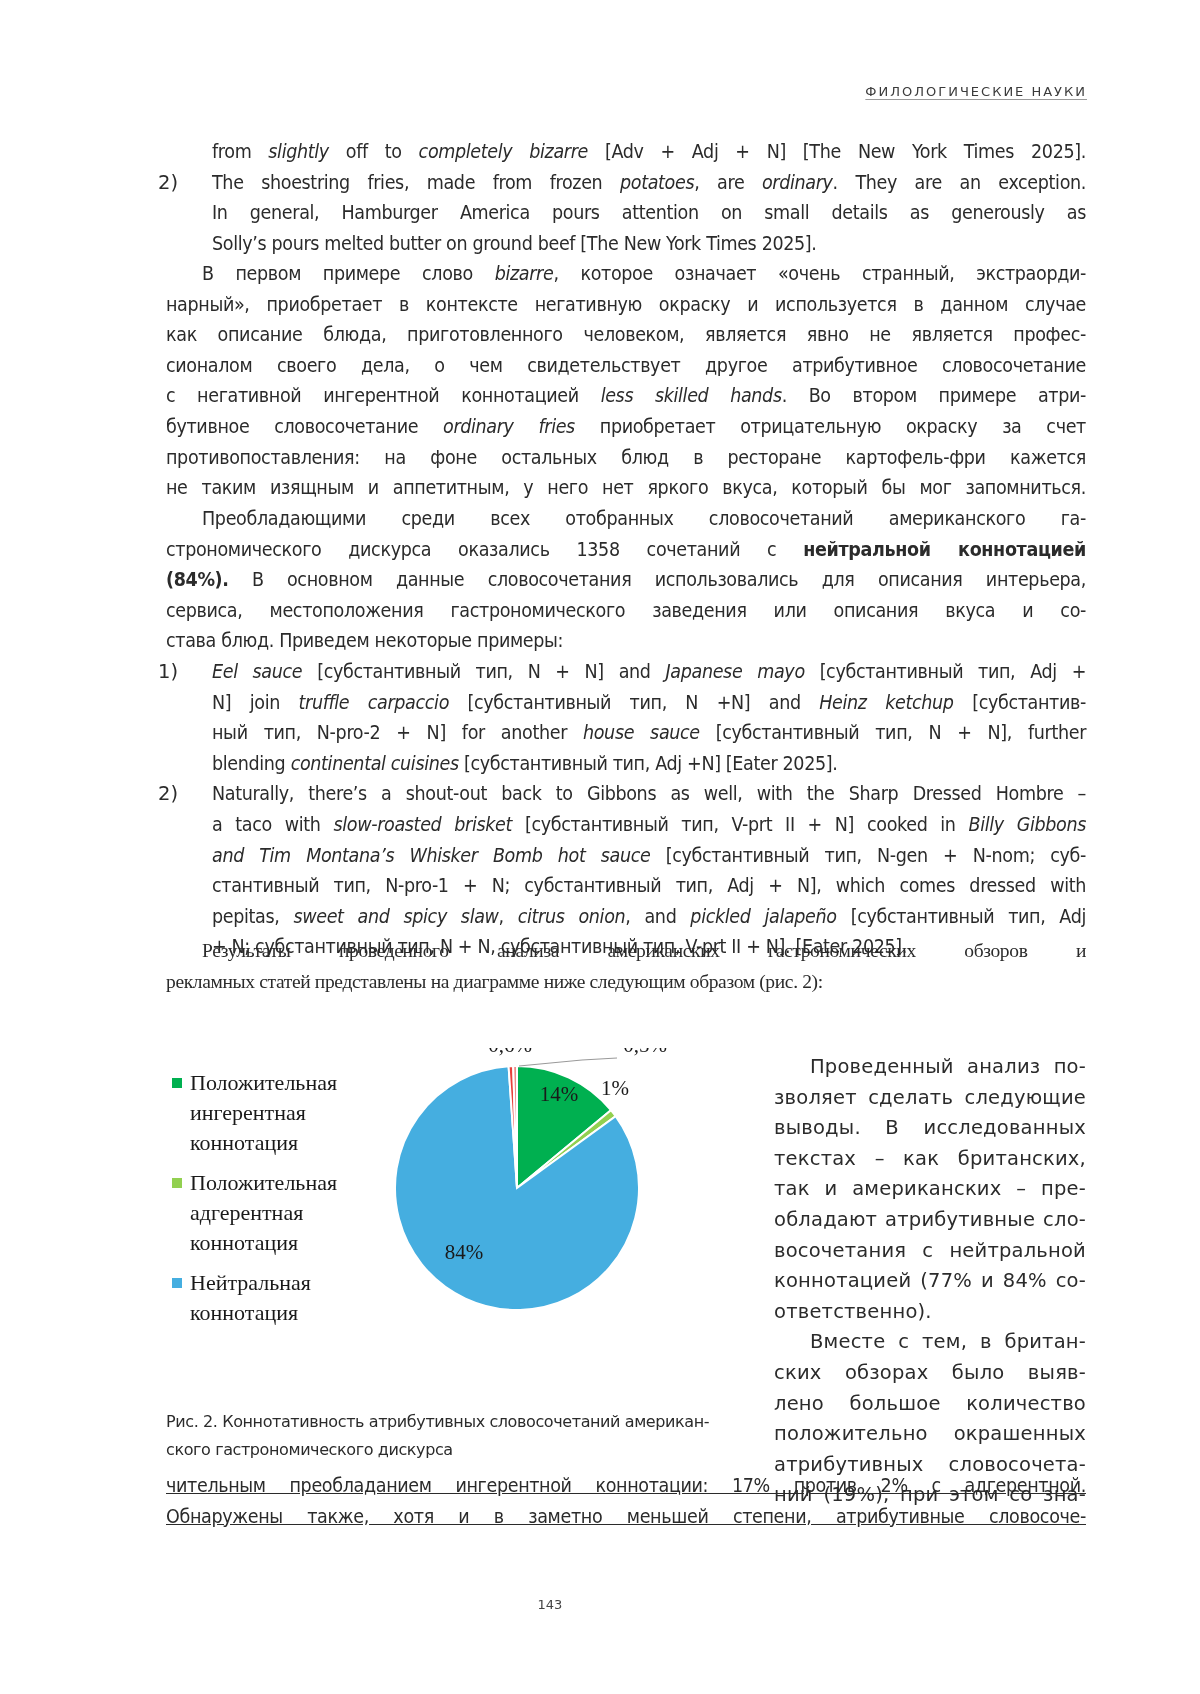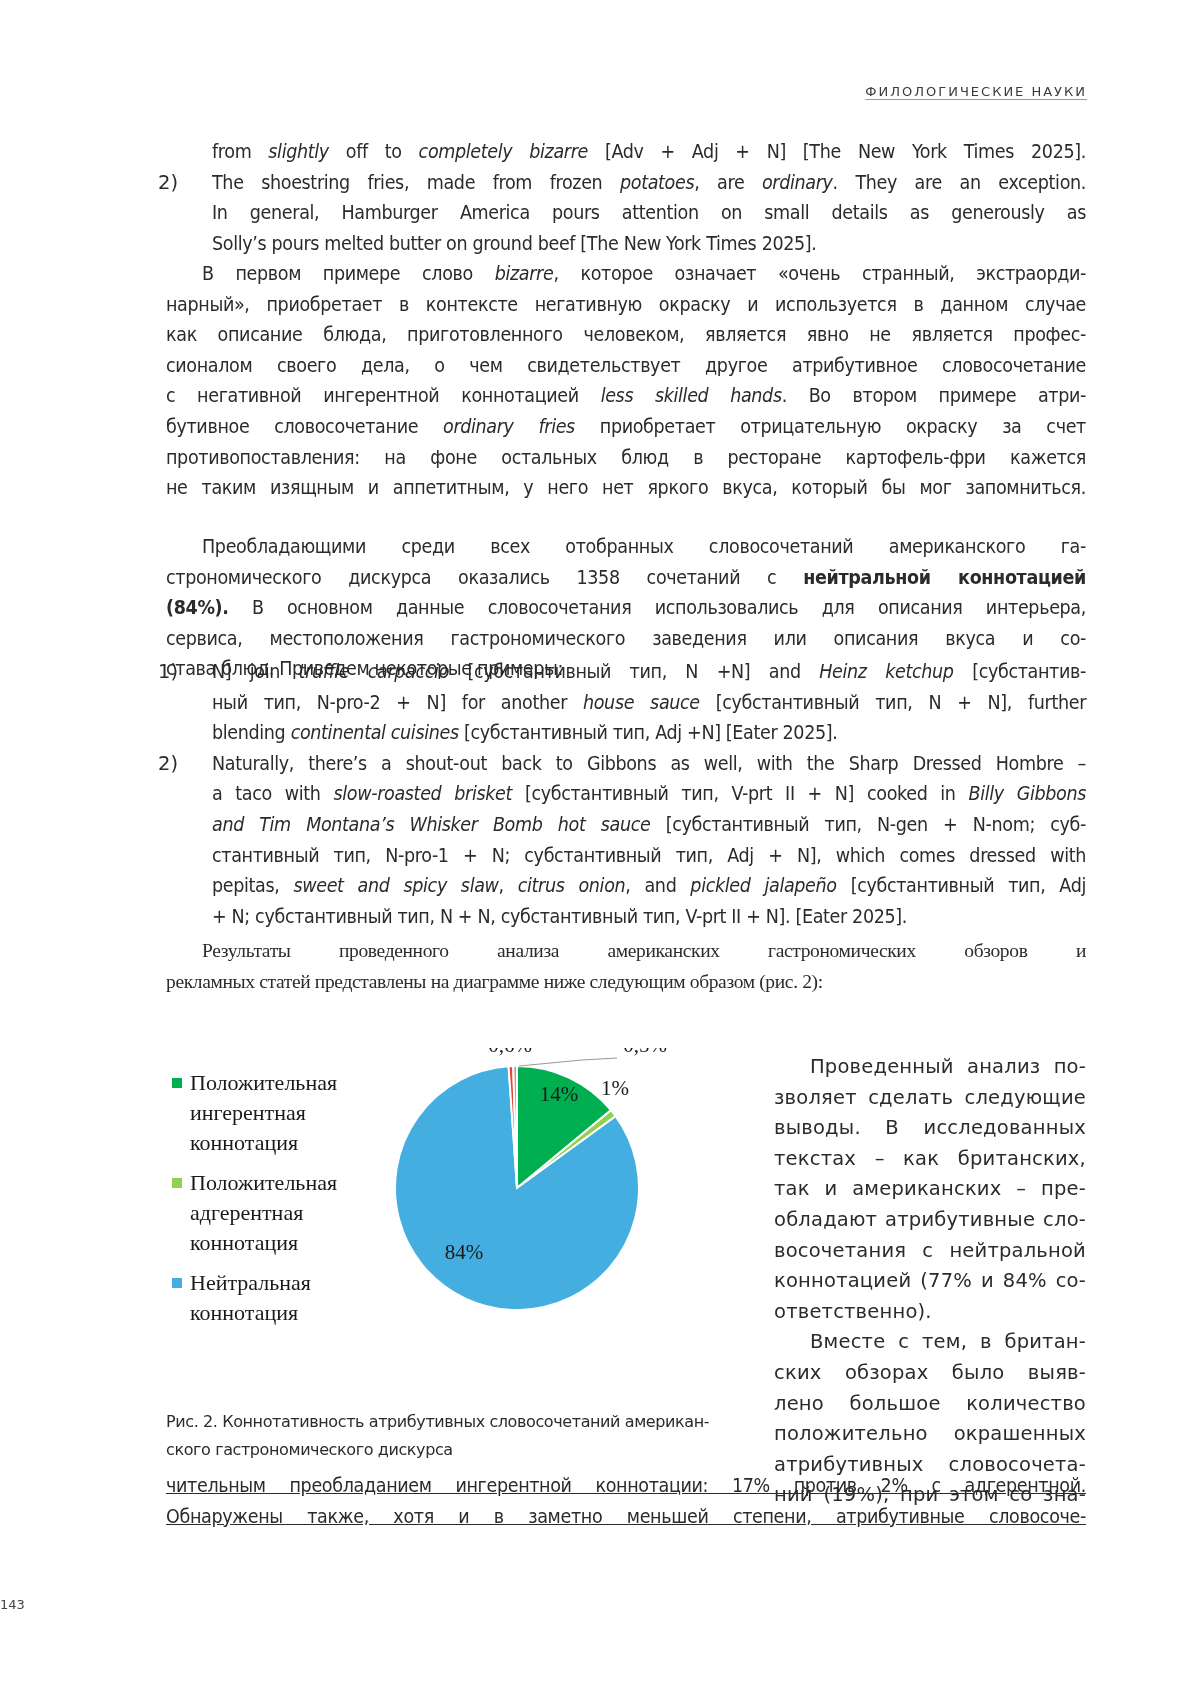--- a/index.html
+++ b/index.html
@@ -16,21 +16,21 @@
 
   .chart-wrap { position: absolute; left: 162px; top: 1048px; width: 580px; height: 310px; }
   .chart-wrap svg { position: absolute; left: 0; top: 0; }
   .legend { position: absolute; left: 10px; top: 20px; font-family: "Liberation Serif", serif; font-size: 22px; line-height: 30px; color: #1a1a1a; }
   .legend-item { position: relative; padding-left: 18px; margin-bottom: 10px; }
   .legend-swatch { position: absolute; left: 0; top: 10px; width: 10px; height: 10px; }
 
   .caption { position: absolute; left: 166px; top: 1408px; width: 580px; font-size: 16px; line-height: 28px; color: #2b2b2b; letter-spacing: -0.4px; }
   .side-text { position: absolute; left: 774px; top: 1052px; width: 312px; font-size: 19.5px; line-height: 30.6px; }
   .side-text .line { letter-spacing: 0.2px; font-stretch: normal; }
-  .page-number { position: absolute; top: 1597px; left: 0; width: 1100px; font-size: 13px; color: #444; }
+  .page-number { position: absolute; top: 1597px; left: 0; width: 1100px; text-align: center; font-size: 13px; color: #444; }
 </style>
 </head>
 <body>
 
 <div class="running-head">ФИЛОЛОГИЧЕСКИЕ НАУКИ</div>
 
 <div class="text-block" style="top:137px;">
   <span class="line hang">
     <span>from </span><em>slightly</em><span> off to </span><em>completely bizarre</em><span> [Adv + Adj + N] [The New York Times 2025].</span>
   </span>
@@ -48,31 +48,32 @@
   <span class="line para-indent"><span>В первом примере слово </span><em>bizarre</em><span>, которое означает «очень странный, экстраорди-</span></span>
   <span class="line">нарный», приобретает в контексте негативную окраску и используется в данном случае</span>
   <span class="line">как описание блюда, приготовленного человеком, является явно не является профес-</span>
   <span class="line">сионалом своего дела, о чем свидетельствует другое атрибутивное словосочетание</span>
   <span class="line"><span>с негативной ингерентной коннотацией </span><em>less skilled hands</em><span>. Во втором примере атри-</span></span>
   <span class="line"><span>бутивное словосочетание </span><em>ordinary fries</em><span> приобретает отрицательную окраску за счет</span></span>
   <span class="line">противопоставления: на фоне остальных блюд в ресторане картофель-фри кажется</span>
   <span class="line">не таким изящным и аппетитным, у него нет яркого вкуса, который бы мог запомниться.</span>
 </div>
 
-<div class="text-block" style="top:532px;">
+<div class="text-block" style="top:504px;">
   <span class="line para-indent">Преобладающими среди всех отобранных словосочетаний американского га-</span>
   <span class="line"><span>строномического дискурса оказались 1358 сочетаний с </span><b>нейтральной коннотацией</b></span>
   <span class="line"><b>(84%).</b><span> В основном данные словосочетания использовались для описания интерьера,</span></span>
   <span class="line">сервиса, местоположения гастрономического заведения или описания вкуса и со-</span>
   <span class="line last">става блюд. Приведем некоторые примеры:</span>
 </div>
 
 <div class="text-block" style="top:657px;">
   <div style="position:relative;">
     <span class="indent-num" style="left:-8px;">1)</span>
+    <span class="line hang"><em>Eel sauce</em><span> [субстантивный тип, N + N] and </span><em>Japanese mayo</em><span> [субстантивный тип, Adj +</span></span>
     <span class="line hang"><span>N] join </span><em>truffle carpaccio</em><span> [субстантивный тип, N +N] and </span><em>Heinz ketchup</em><span> [субстантив-</span></span>
     <span class="line hang"><span>ный тип, N-pro-2 + N] for another </span><em>house sauce</em><span> [субстантивный тип, N + N], further</span></span>
     <span class="line hang last"><span>blending </span><em>continental cuisines</em><span> [субстантивный тип, Adj +N] [Eater 2025].</span></span>
   </div>
   <div style="position:relative;">
     <span class="indent-num" style="left:-8px;">2)</span>
     <span class="line hang">Naturally, there’s a shout-out back to Gibbons as well, with the Sharp Dressed Hombre –</span>
     <span class="line hang"><span>a taco with </span><em>slow-roasted brisket</em><span> [субстантивный тип, V-prt II + N] cooked in </span><em>Billy Gibbons</em></span>
     <span class="line hang"><em>and Tim Montana’s Whisker Bomb hot sauce</em><span> [субстантивный тип, N-gen + N-nom; суб-</span></span>
     <span class="line hang">стантивный тип, N-pro-1 + N; субстантивный тип, Adj + N], which comes dressed with</span>

